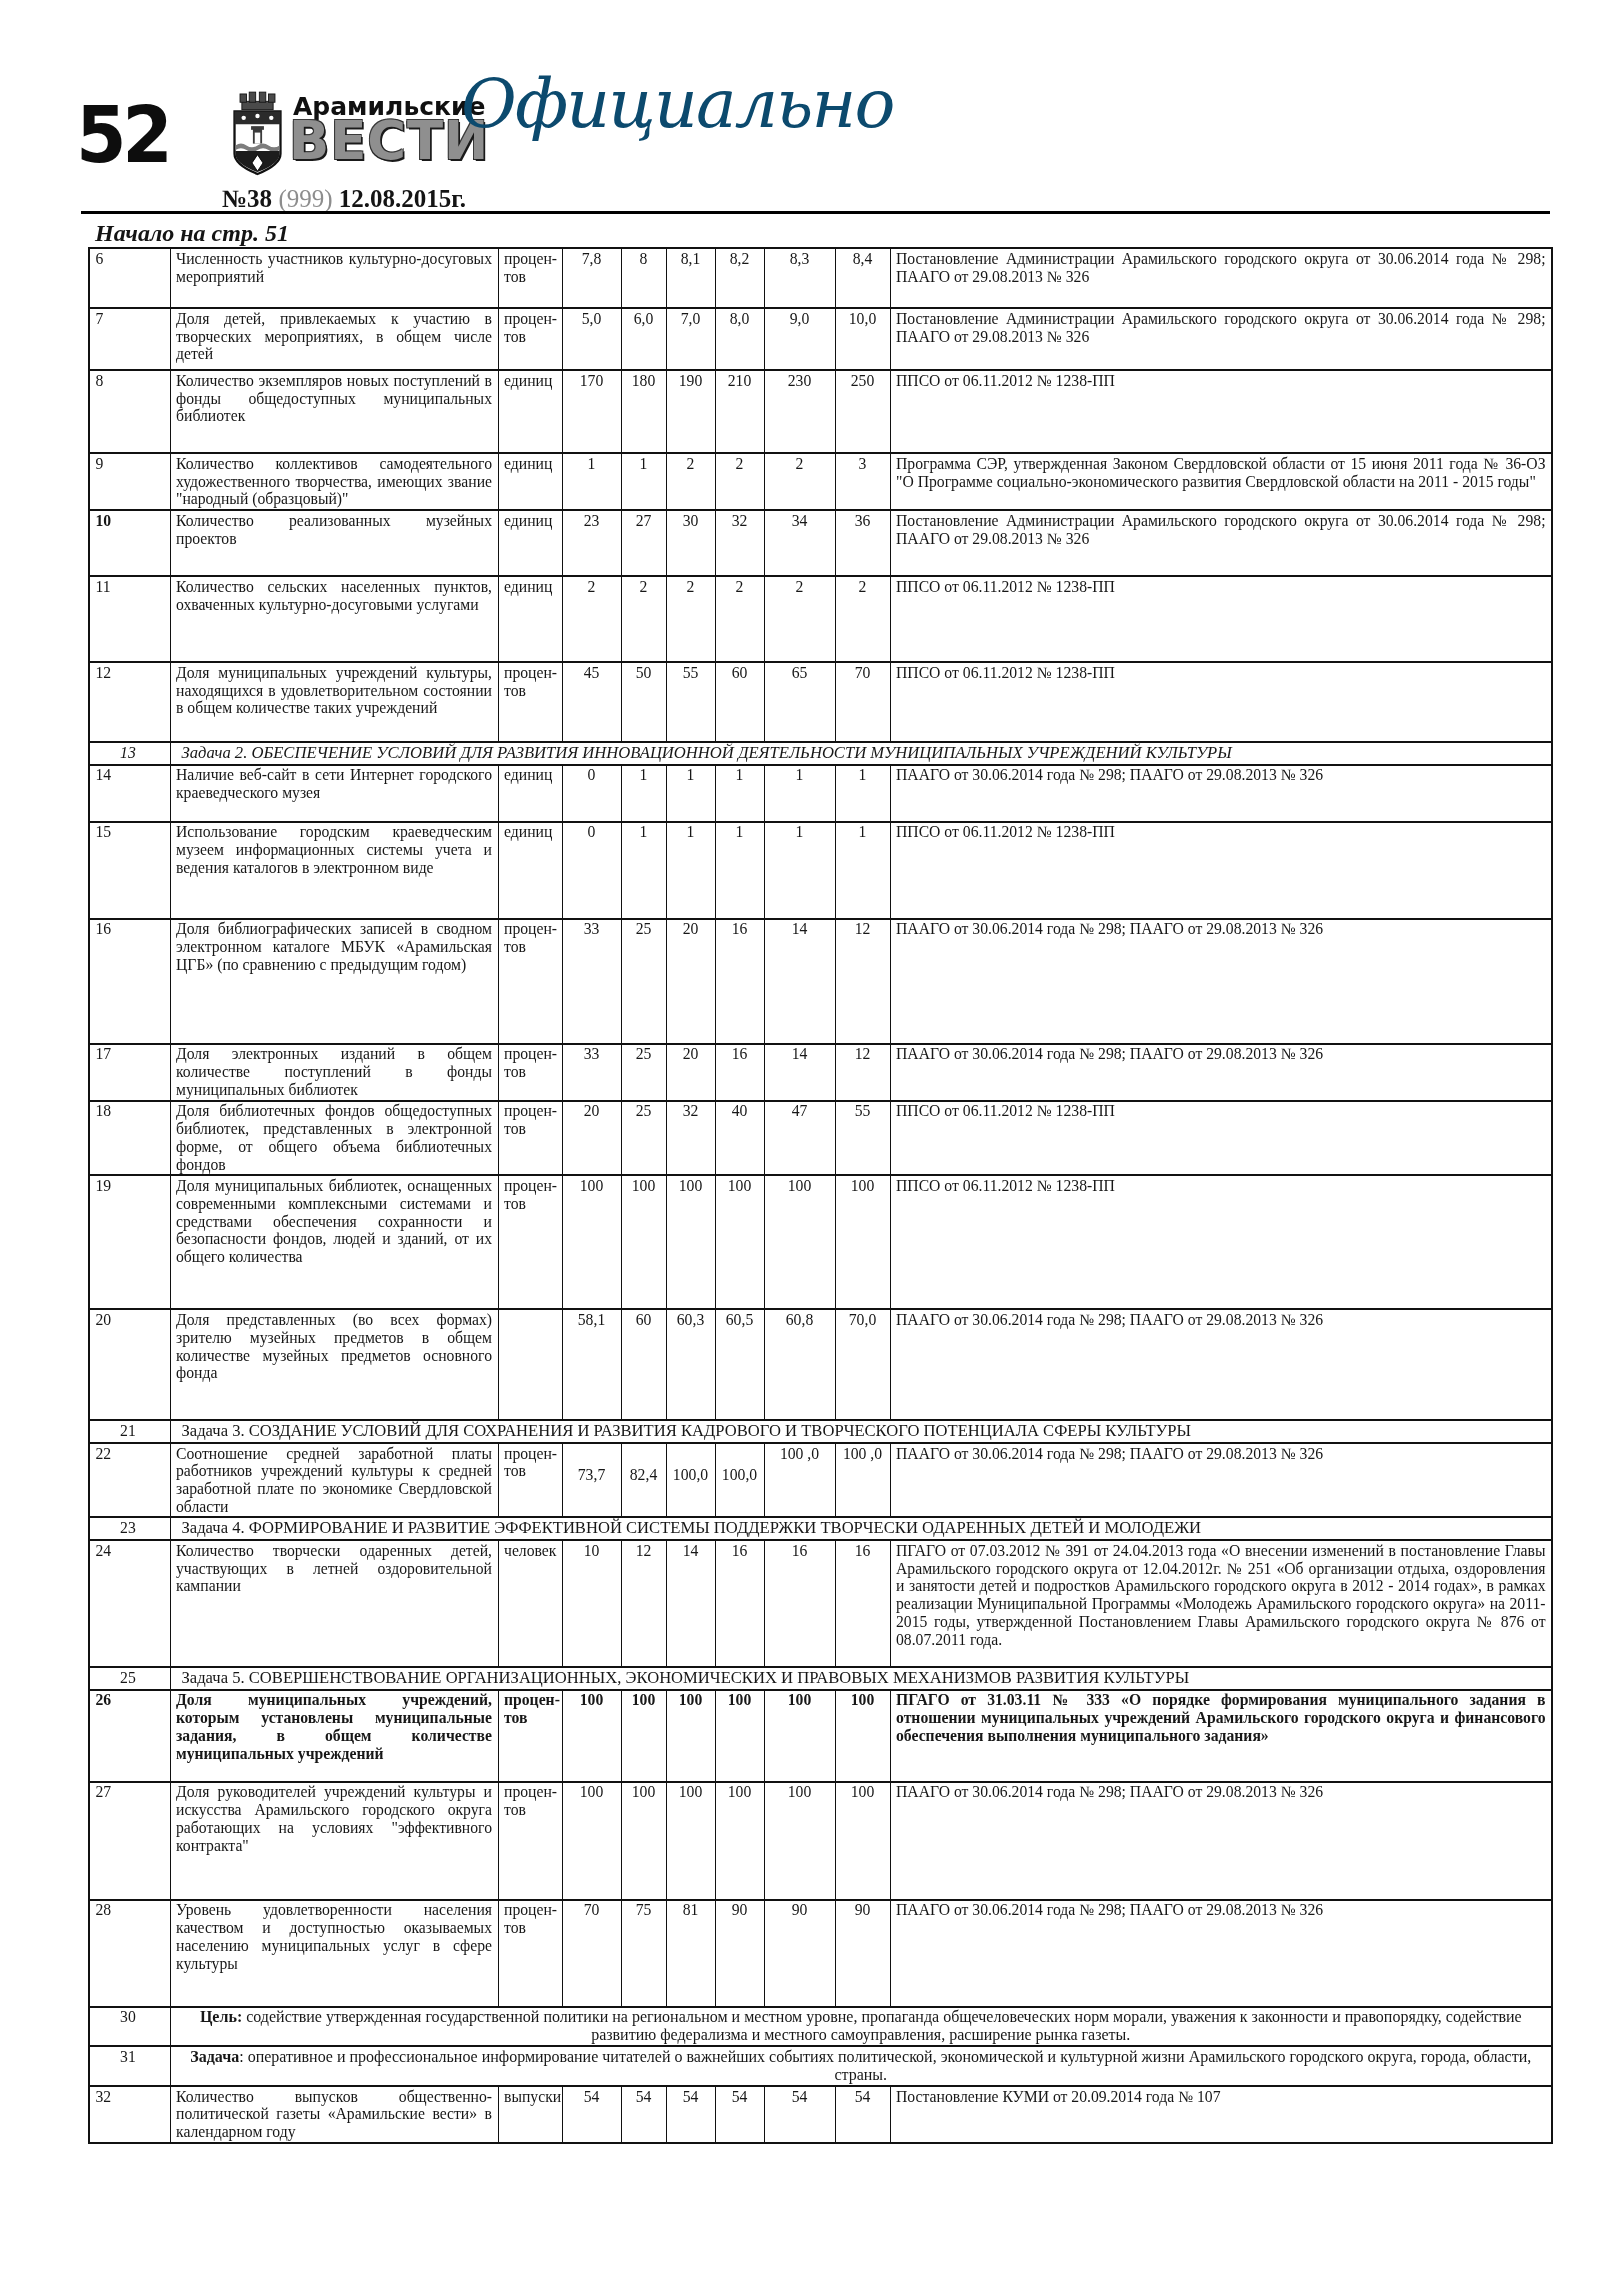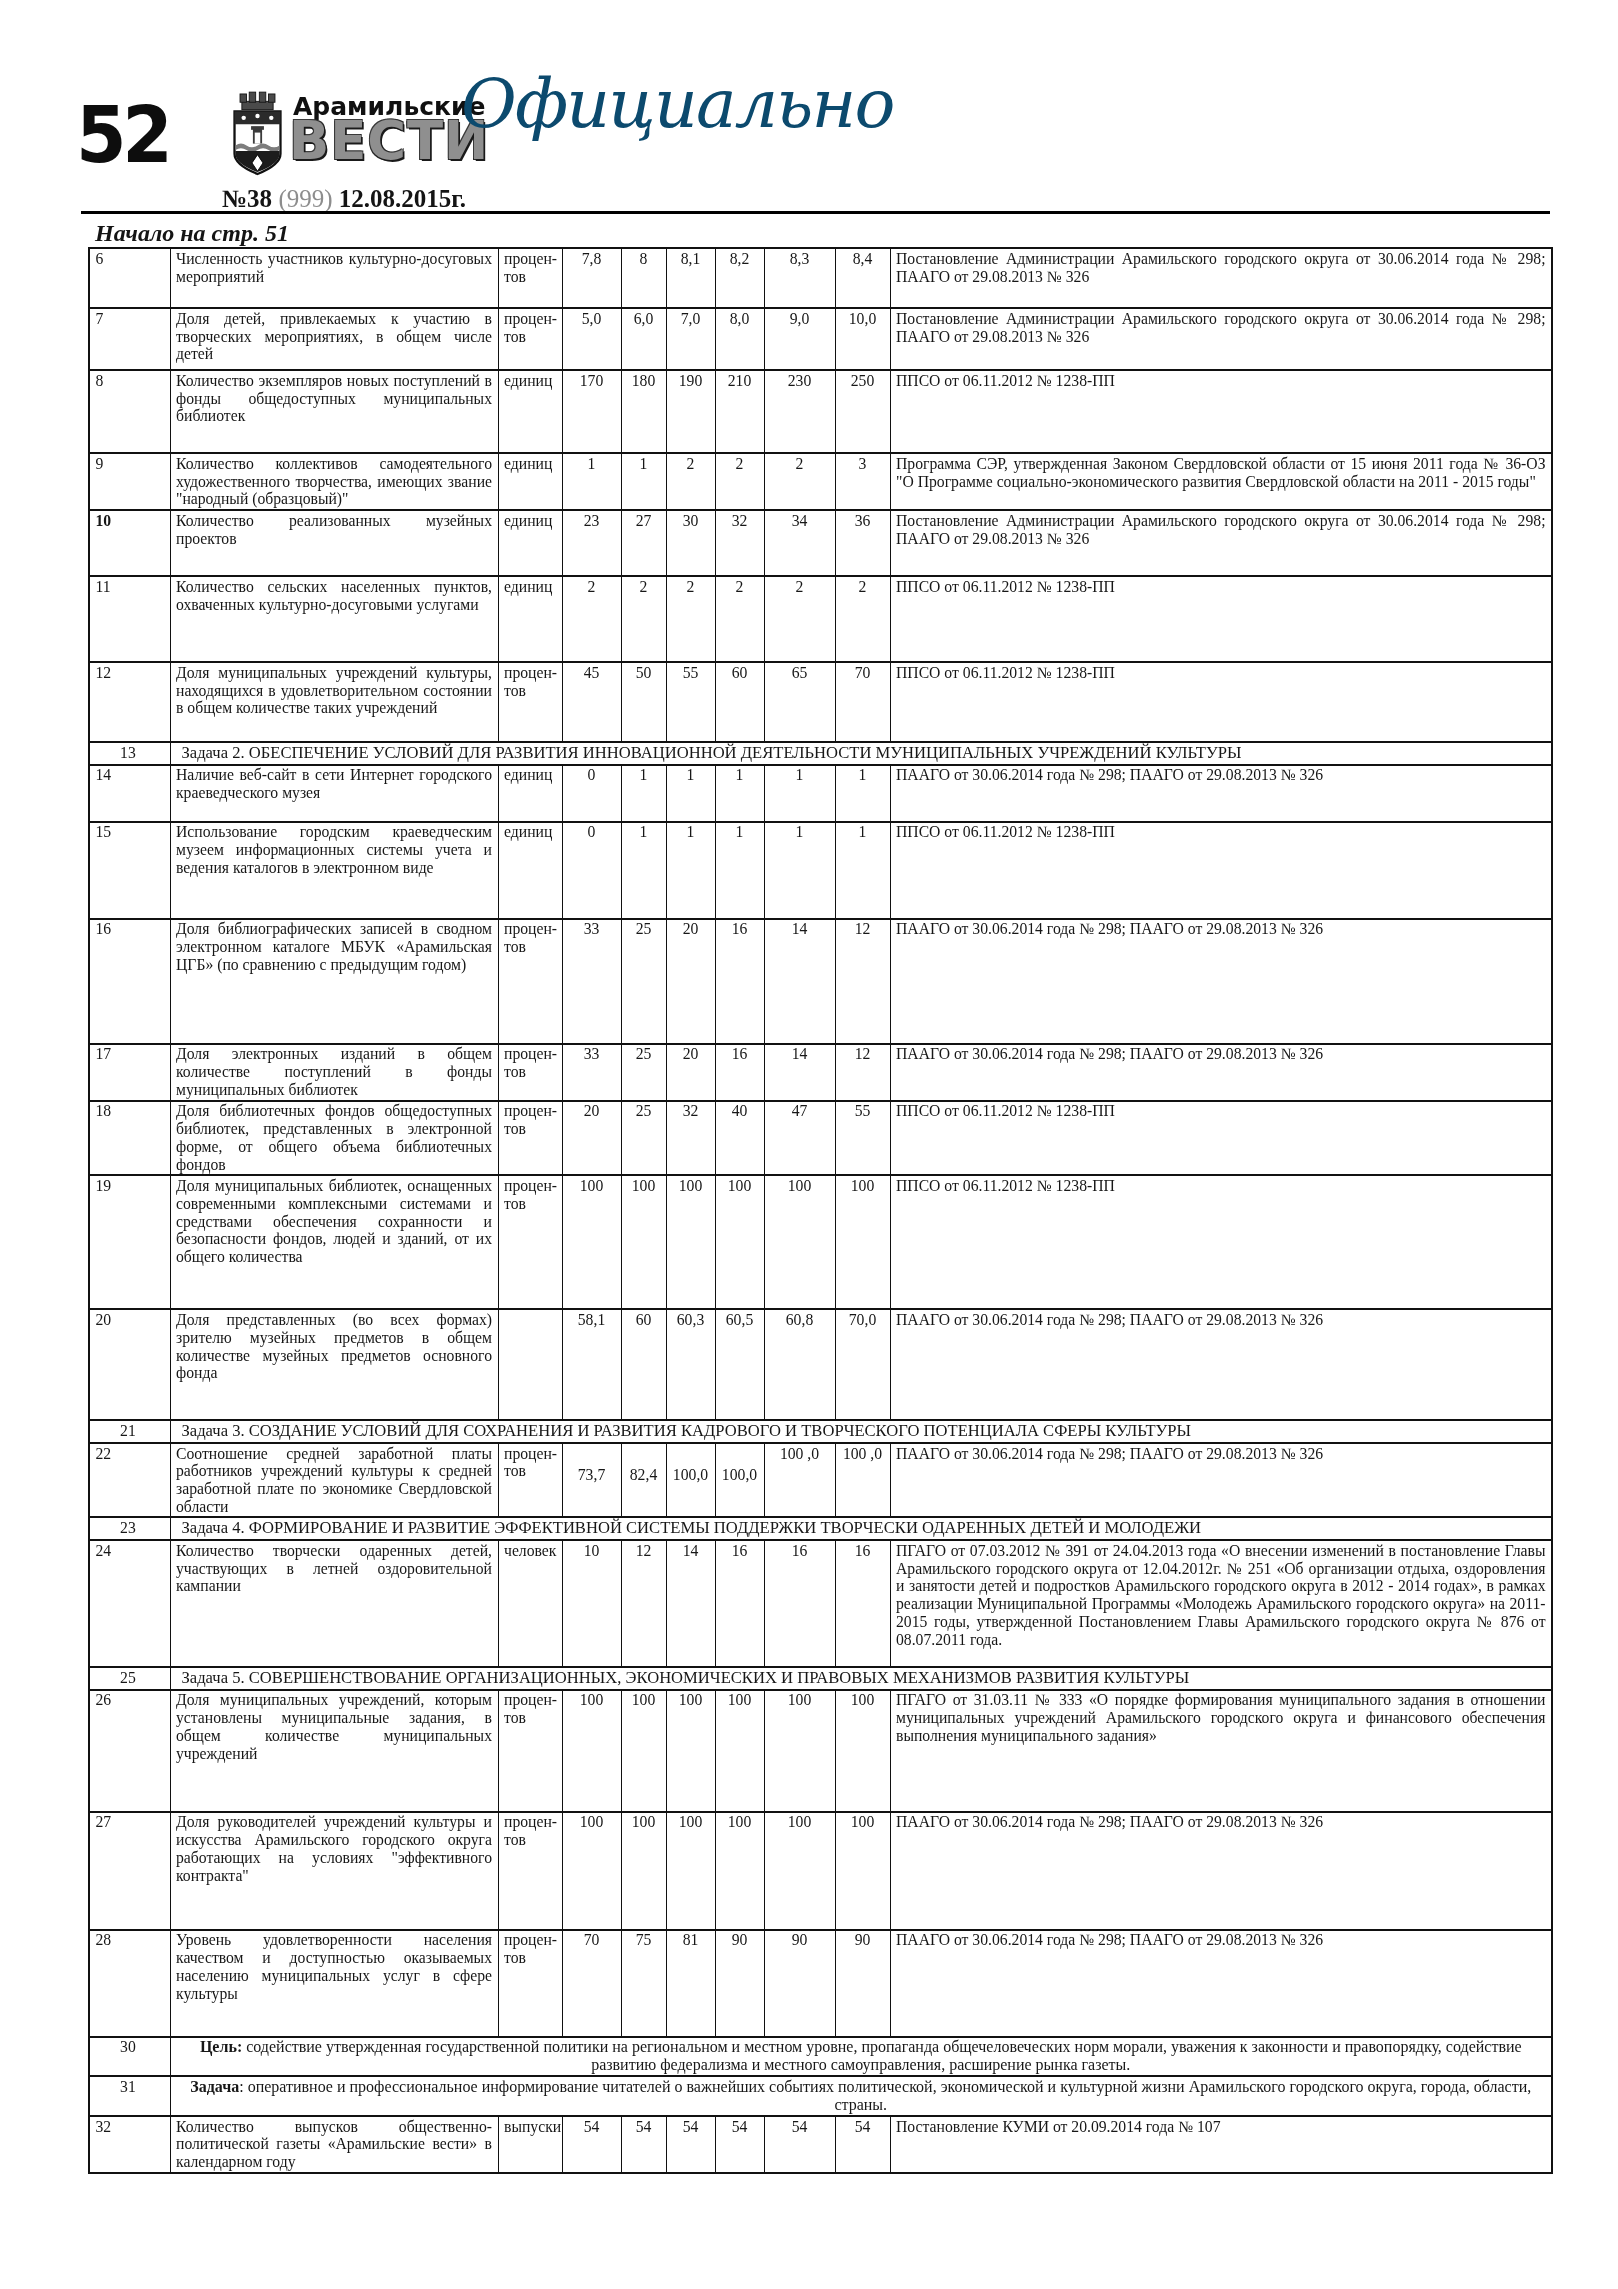--- a/index.html
+++ b/index.html
@@ -168,21 +168,21 @@
         <td class="name">Доля муниципальных учреждений культуры, находящихся в удовлетворительном состоянии в общем количестве таких учреждений</td>
         <td class="unit">процен-тов</td>
         <td class="val">45</td>
         <td class="val">50</td>
         <td class="val">55</td>
         <td class="val">60</td>
         <td class="val">65</td>
         <td class="val">70</td>
         <td class="source">ППСО от 06.11.2012 № 1238-ПП</td>
       </tr>
-      <tr class="t-task" style="height: 16.6px;">
+      <tr class="t-task" style="height: 16.6px; font-style: italic;">
         <td class="num c">13</td>
         <td class="task" colspan="9">Задача 2. ОБЕСПЕЧЕНИЕ УСЛОВИЙ ДЛЯ РАЗВИТИЯ ИННОВАЦИОННОЙ ДЕЯТЕЛЬНОСТИ МУНИЦИПАЛЬНЫХ УЧРЕЖДЕНИЙ КУЛЬТУРЫ</td>
       </tr>
       <tr class="t-data" style="height: 57px;">
         <td class="num">14</td>
         <td class="name">Наличие веб-сайт в сети Интернет городского краеведческого музея</td>
         <td class="unit">единиц</td>
         <td class="val">0</td>
         <td class="val">1</td>
         <td class="val">1</td>
@@ -292,21 +292,21 @@
         <td class="val">14</td>
         <td class="val">16</td>
         <td class="val">16</td>
         <td class="val">16</td>
         <td class="source">ПГАГО от 07.03.2012 № 391 от 24.04.2013 года «О внесении изменений в постановление Главы Арамильского городского округа от 12.04.2012г. № 251 «Об организации отдыха, оздоровления и занятости детей и подростков Арамильского городского округа в 2012 - 2014 годах», в рамках реализации Муниципальной Программы «Молодежь Арамильского городского округа» на 2011-2015 годы, утвержденной Постановлением Главы Арамильского городского округа № 876 от 08.07.2011 года.</td>
       </tr>
       <tr class="t-task" style="height: 20px;">
         <td class="num c">25</td>
         <td class="task" colspan="9">Задача 5. СОВЕРШЕНСТВОВАНИЕ ОРГАНИЗАЦИОННЫХ, ЭКОНОМИЧЕСКИХ И ПРАВОВЫХ МЕХАНИЗМОВ РАЗВИТИЯ КУЛЬТУРЫ</td>
       </tr>
-      <tr class="t-data" style="height: 122px;">
+      <tr class="t-data" style="height: 92px; font-weight: bold;">
         <td class="num">26</td>
         <td class="name">Доля муниципальных учреждений, которым установлены муниципальные задания, в общем количестве муниципальных учреждений</td>
         <td class="unit">процен-тов</td>
         <td class="val">100</td>
         <td class="val">100</td>
         <td class="val">100</td>
         <td class="val">100</td>
         <td class="val">100</td>
         <td class="val">100</td>
         <td class="source">ПГАГО от 31.03.11 № 333 «О порядке формирования муниципального задания в отношении муниципальных учреждений Арамильского городского округа и финансового обеспечения выполнения муниципального задания»</td>

